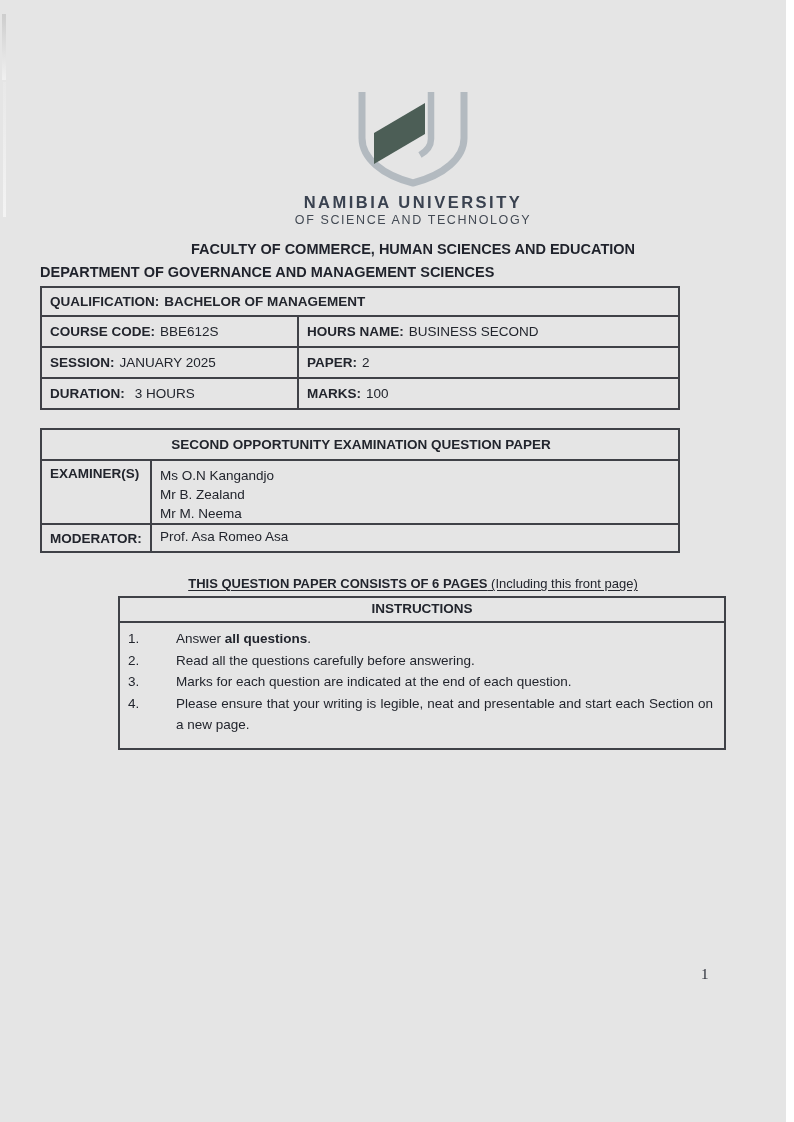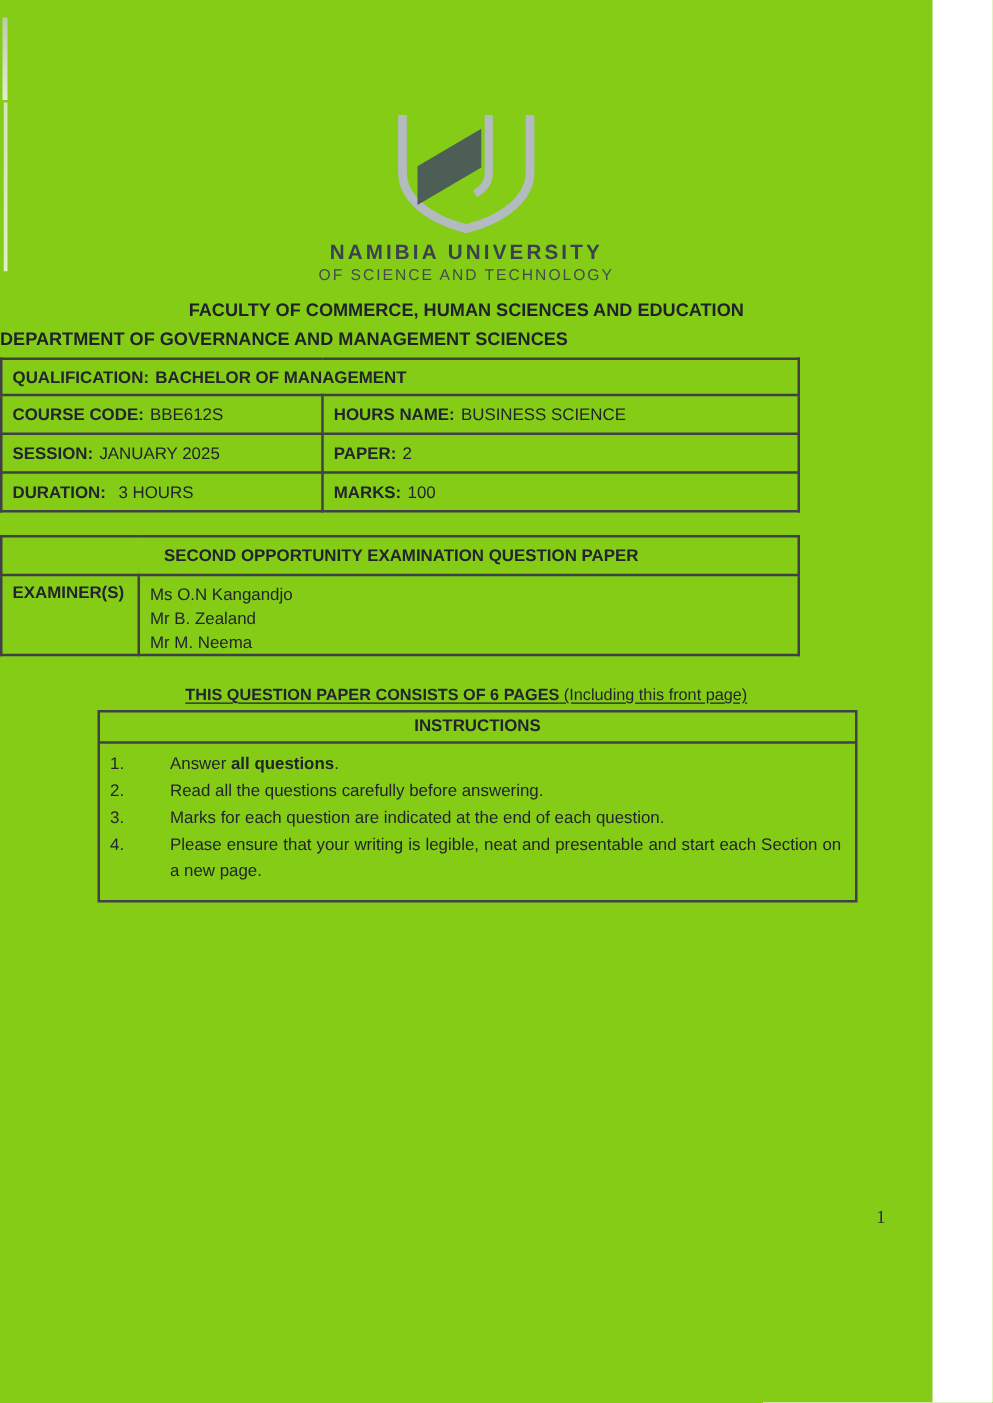--- a/index.html
+++ b/index.html
@@ -1,18 +1,18 @@
 <!DOCTYPE html>
 <html><head>
 <meta charset="utf-8">
 <style>
   html,body { margin:0; padding:0; background:#ffffff; }
   .page {
-    position:relative; width:746px; height:1122px; background:#84cc16;
-    font-family:"Liberation Sans", sans-serif; color:#22252d; overflow:hidden;
+    position:relative; width:746px; height:1122px; background:#e5e5e5;
+    font-family:"Liberation Sans", sans-serif; color:#22252d; overflow:hidden;padding-left:40px;
   }
   
   .scan-edge  { position:absolute; left:2px; top:14px;  width:4px; height:66px;
                 background:linear-gradient(180deg,#c9c9c9,#e2e2e2 60%,#f2f2f2); opacity:.85; }
   .scan-edge2 { position:absolute; left:3px; top:82px;  width:3px; height:135px;
                 background:linear-gradient(180deg,#e9e9e9,#f7f7f7); opacity:.8; }
 
   .logo-svg { display:block; margin:86px auto 0 auto; }
   .uni-name { text-align:center; margin-top:4px;  font-size:16.5px; line-height:20px;
               font-weight:bold; letter-spacing:2.5px; color:#3a4250; }
@@ -84,21 +84,21 @@
         <tr style="height:29px">
       <td colspan="2">
         <span class="lbl">QUALIFICATION:</span><span class="valb">BACHELOR OF MANAGEMENT</span>
       </td>
     </tr>
     <tr style="height:31px">
       <td>
         <span class="lbl">COURSE CODE:</span><span class="val">BBE612S</span>
       </td>
       <td>
-        <span class="lbl">HOURS NAME:</span><span class="val">BUSINESS SCIENCE</span>
+        <span class="lbl">HOURS NAME:</span><span class="val">BUSINESS SECOND</span>
       </td>
     </tr>
     <tr style="height:31px">
       <td>
         <span class="lbl">SESSION:</span><span class="val">JANUARY 2025</span>
       </td>
       <td>
         <span class="lbl">PAPER:</span><span class="val">2</span>
       </td>
     </tr>
@@ -123,20 +123,24 @@
       <td colspan="2" class="title-cell">SECOND OPPORTUNITY EXAMINATION QUESTION PAPER</td>
     </tr>
     <tr style="height:59px">
       <td class="examiner-label-cell">EXAMINER(S)</td>
       <td class="examiners-cell">
         <div>Ms O.N Kangandjo</div>
         <div>Mr B. Zealand</div>
         <div>Mr M. Neema</div>
       </td>
     </tr>
+    <tr style="height:28px">
+      <td class="moderator-label-cell">MODERATOR:</td>
+      <td class="moderator-value-cell">Prof. Asa Romeo Asa</td>
+    </tr>
   </tbody>
     </table>
 
   <div class="notice">
     <span class="notice-inner">
       <span class="notice-bold">THIS QUESTION PAPER CONSISTS OF 6 PAGES</span><span> (Including this front page)</span>
     </span>
   </div>
 
   <div class="instr">

